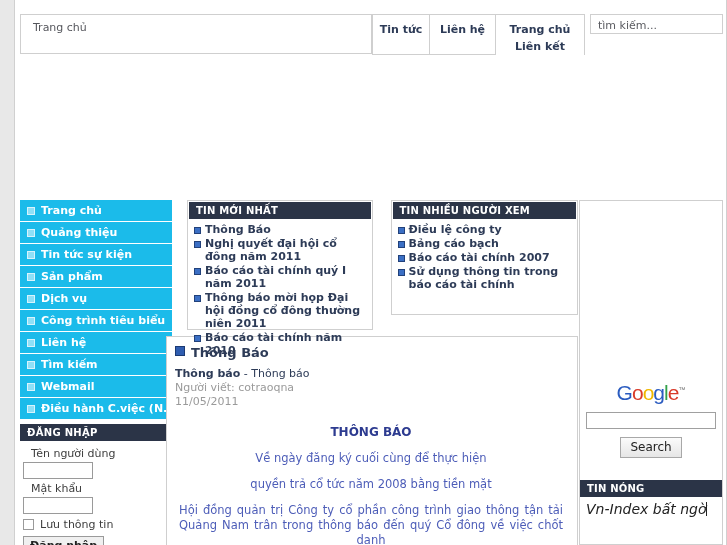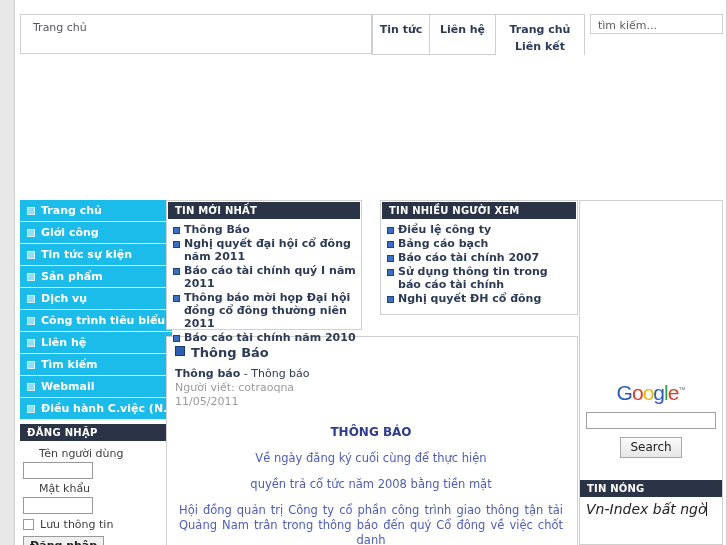--- a/index.html
+++ b/index.html
@@ -141,21 +141,21 @@
     font-weight: bold;
     letter-spacing: .3px;
     height: 17px;
     line-height: 17px;
     padding-left: 7px;
   }
   .login-body { padding: 4px 3px 0 3px; }
   .login-label {
     font-size: 11px;
     color: #3d3d3d;
-    margin: 2px 0 2px 16px;
+    margin: 2px 0 2px 8px;
   }
   .login-input {
     width: 70px; height: 17px;
     border: 1px solid #9a9a9a;
     background: #fff;
     display: block;
     margin-bottom: 3px;
   }
   .remember-row {
     display: flex;
@@ -177,20 +177,21 @@
     font-size: 11px;
     font-weight: bold;
     color: #1f1f1f;
     padding: 2px 6px 3px 6px;
   }
 
   
   .panels-row {
     display: flex;
     gap: 18px;
+    margin-left: 21px;
   }
   .panel {
     border: 1px solid #cfcfcf;
     background: #fff;
   }
   .panel-latest { width: 202px; height: 130px; }
   .panel-popular { width: 204px; height: 115px; }
   .panel-header {
     background: #2b3447;
     color: #fff;
@@ -384,21 +385,21 @@
   <div class="banner"></div>
 
   <div class="col-left">
 
     <div class="menu-item">
       <span class="menu-bullet"></span>
       <span class="menu-label">Trang chủ</span>
     </div>
     <div class="menu-item">
       <span class="menu-bullet"></span>
-      <span class="menu-label">Giới công</span>
+      <span class="menu-label">Quảng thiệu</span>
     </div>
     <div class="menu-item">
       <span class="menu-bullet"></span>
       <span class="menu-label">Tin tức sự kiện</span>
     </div>
     <div class="menu-item">
       <span class="menu-bullet"></span>
       <span class="menu-label">Sản phẩm</span>
     </div>
     <div class="menu-item">
@@ -457,21 +458,20 @@
         </ul>
       </div>
 
       <div class="panel panel-popular">
         <div class="panel-header">TIN NHIỀU NGƯỜI XEM</div>
         <ul class="panel-list">
           <li>Điều lệ công ty</li>
           <li>Bảng cáo bạch</li>
           <li>Báo cáo tài chính 2007</li>
           <li>Sử dụng thông tin trong báo cáo tài chính</li>
-          <li>Nghị quyết ĐH cổ đông</li>
         </ul>
       </div>
     </div>
 
     <div class="article">
       <div class="article-title-row">
         <span class="article-bullet"></span>
         <span class="article-title">Thông Báo</span>
       </div>
       <div class="article-cat">

